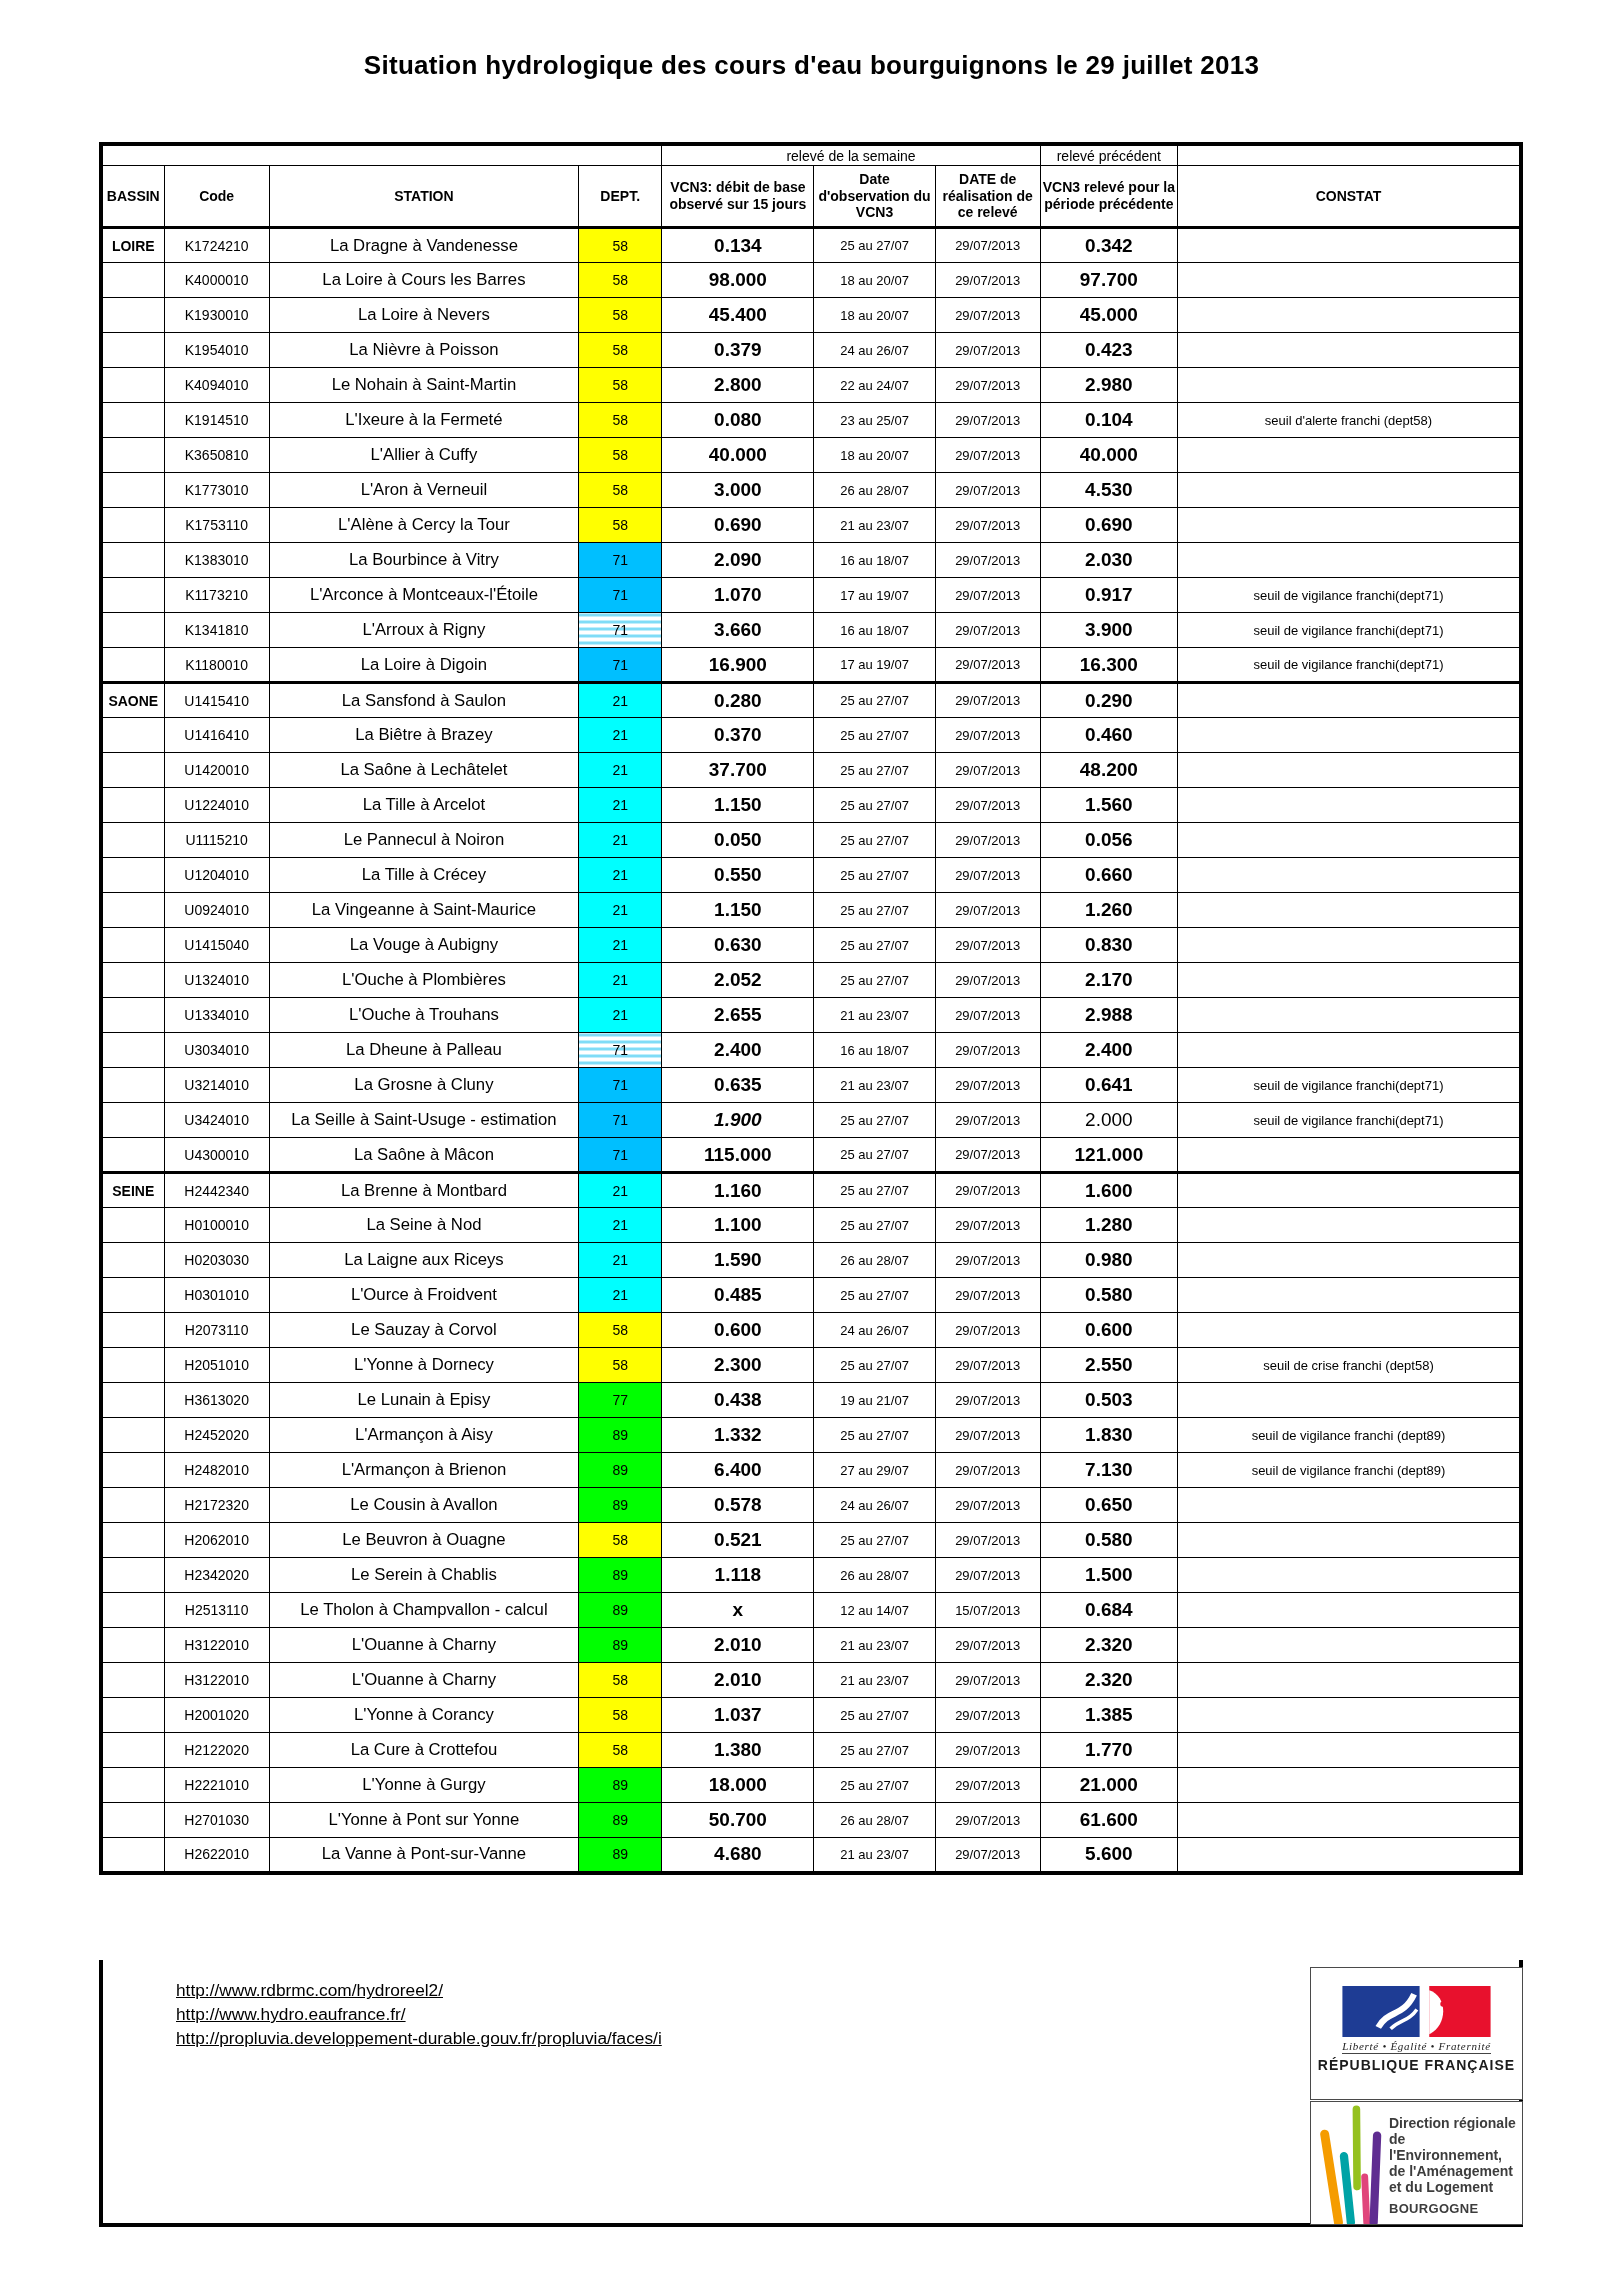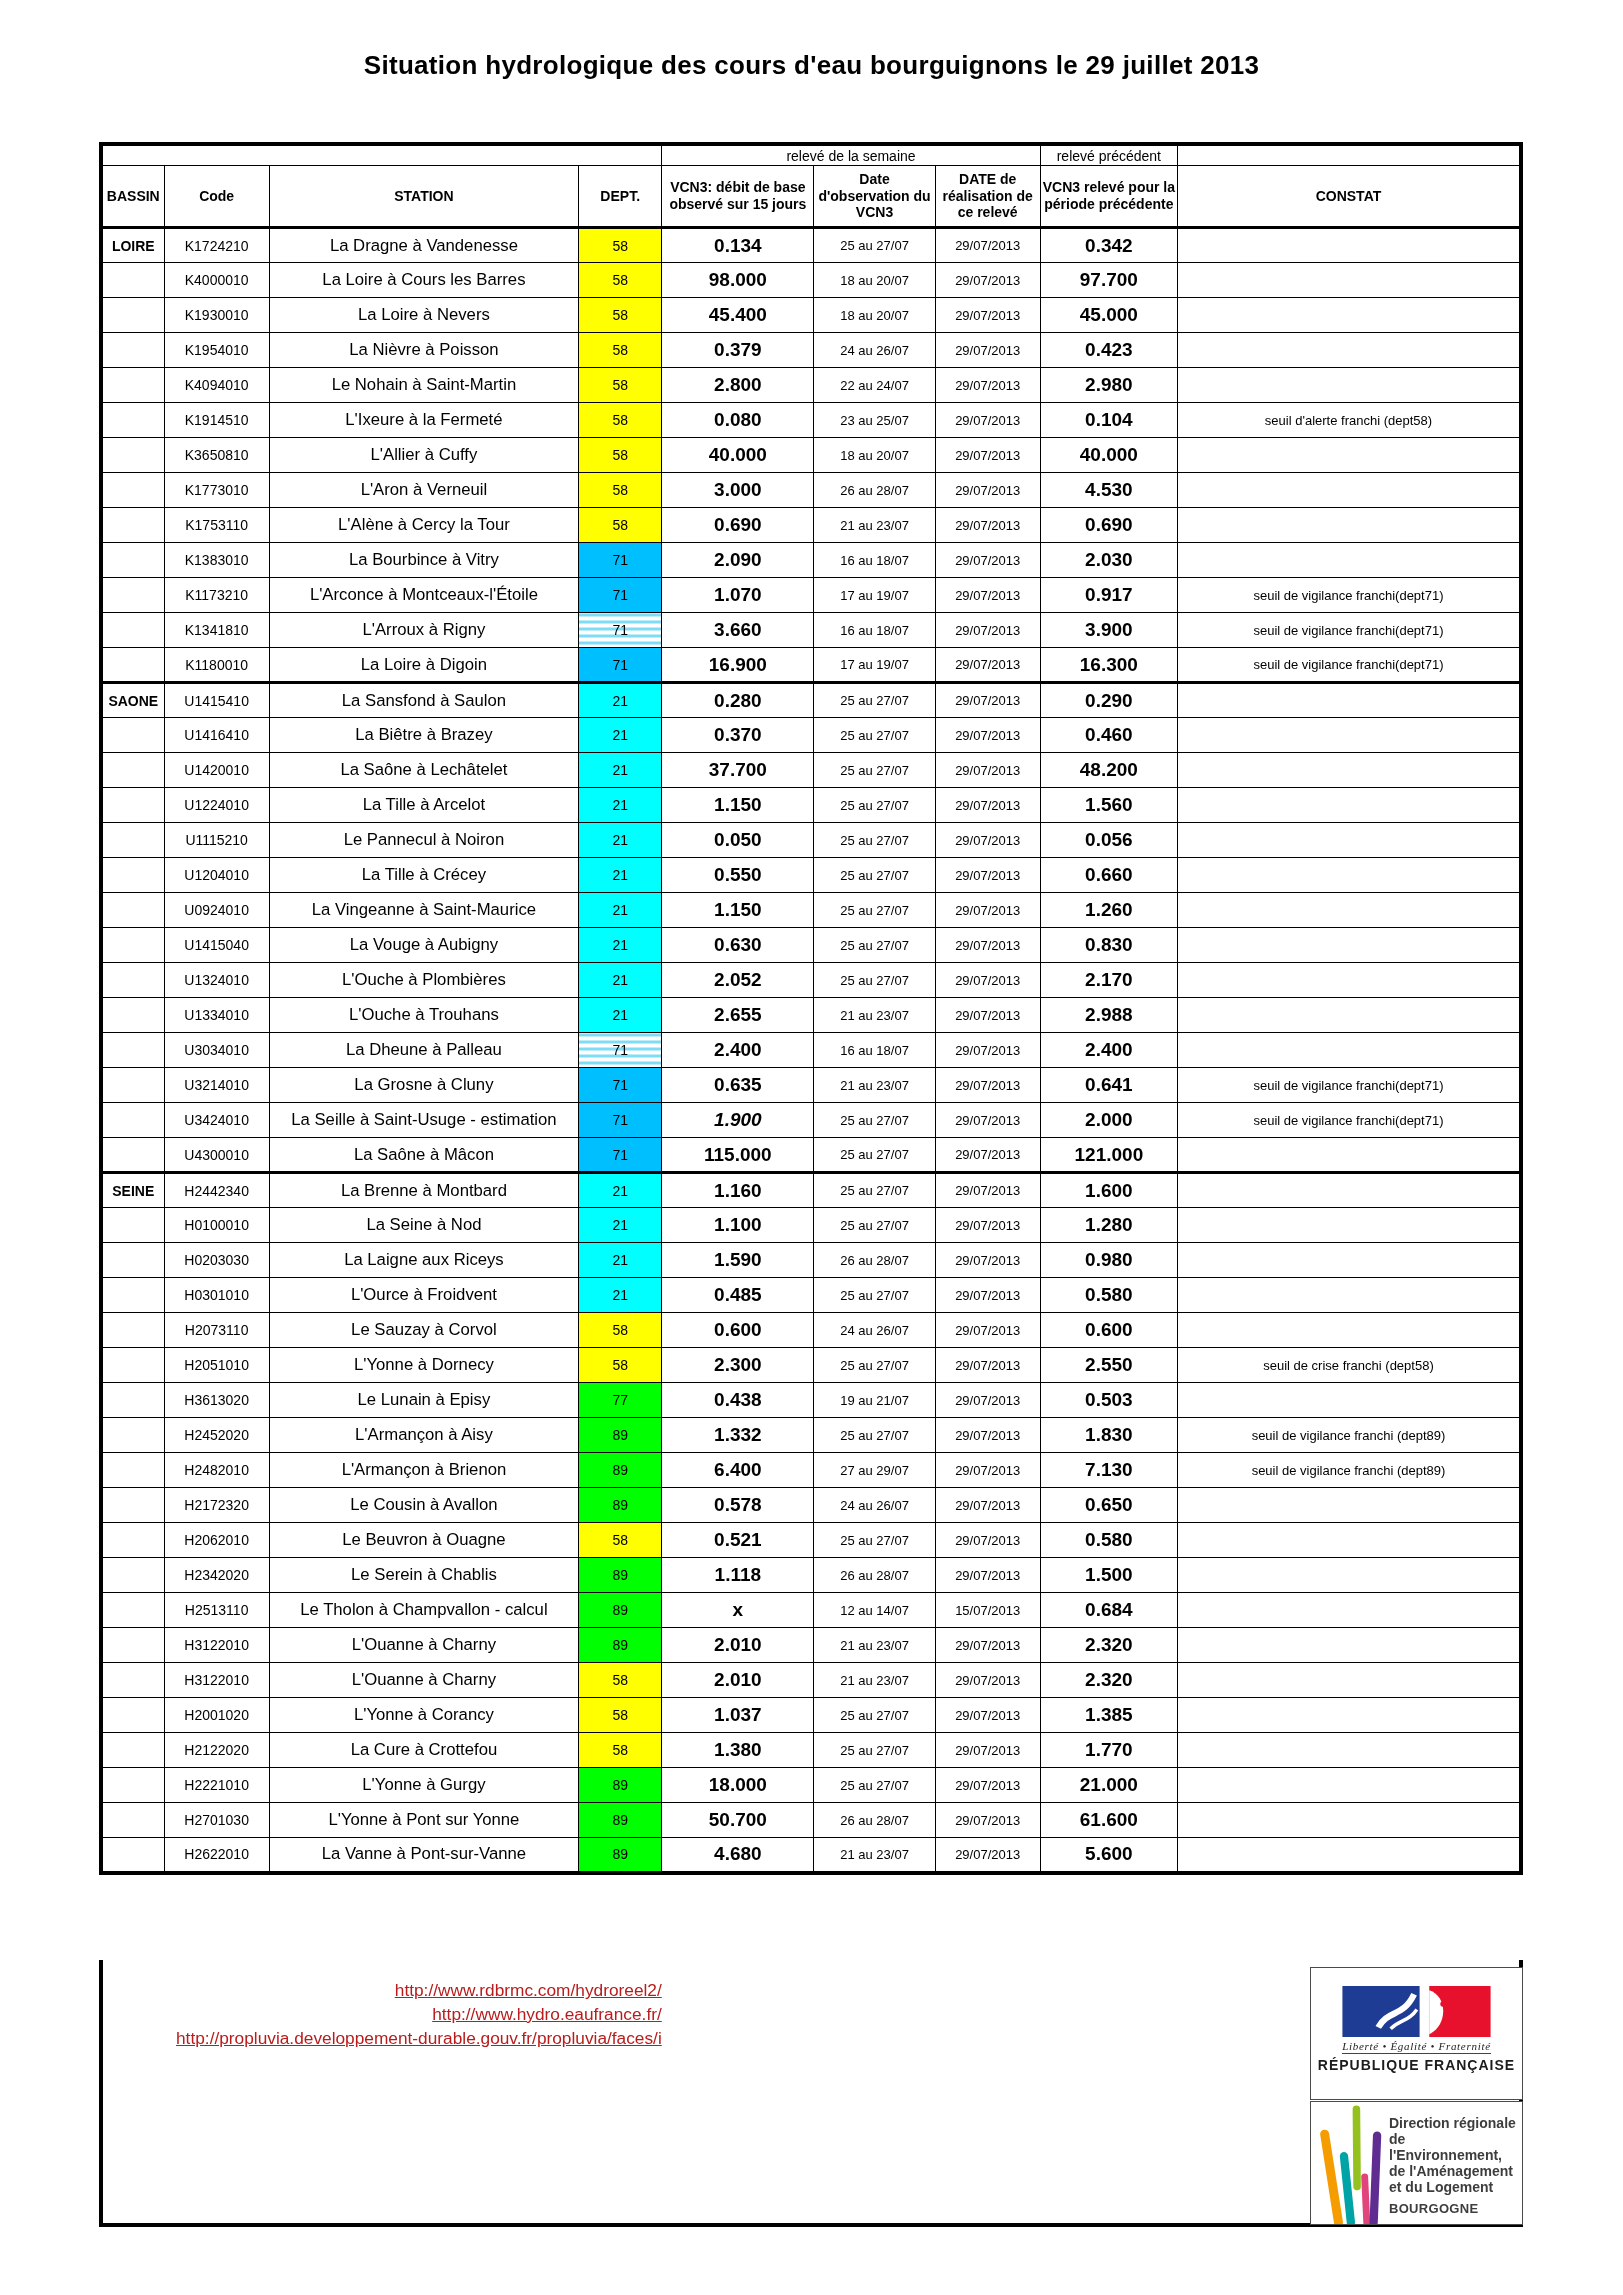--- a/index.html
+++ b/index.html
@@ -21,31 +21,31 @@
   tr.hdr{height:62px;}
   tr.hdr th{font-size:14px;font-weight:bold;border-bottom:3.5px solid #000;line-height:16.7px;padding:0 4.2px;}
   th.h-station{font-size:16.7px;}
   tbody tr{height:35px;}
   tbody td{font-size:14px;border-bottom:2.1px solid #000;background:#fff;}
   td.c-bassin{border-top:0;border-bottom:0.7px solid #9a9a9a;font-weight:bold;font-size:14px;}
   tr.sec td,tr.sec td.c-bassin{border-top:3.5px solid #000 !important;}
   td.c-station{font-size:16.7px;}
   td.c-vcn3,td.c-prev{font-size:19px;font-weight:bold;}
   td.c-vcn3.italic{font-style:italic;margin-left:12px;}
-  td.c-prev.light{font-weight:bold;}
+  td.c-prev.light{font-weight:normal;}
   td.c-date{font-size:13px;}
   td.c-constat{font-size:13px;}
   td.dept-striped{background:repeating-linear-gradient(180deg,#7fdcf7 0 3.5px,#ffffff 3.5px 7px);}
 
   
   #lower{position:absolute;left:99px;top:1960px;width:1416px;height:263px;
          border:4.2px solid #000;border-top:none;background:#fff;}
   #links{position:absolute;left:73px;top:19.4px;}
-  #links a{display:block;font-size:17.3px;line-height:23.6px;color:#b91c1c;
-           text-decoration:underline;text-align:right;}
+  #links a{display:block;font-size:17.3px;line-height:23.6px;color:#000000;
+           text-decoration:underline;}
 
   
   .logo-box{position:absolute;background:#fff;border:1.4px solid #4a4a4a;box-sizing:border-box;}
   #rf-box{left:1310px;top:1967px;width:213px;height:133px;text-align:center;}
   #dreal-box{left:1310px;top:2101px;width:213px;height:124px;}
   #rf-flag{margin:18px auto 2.8px auto;display:block;}
   #rf-motto{display:inline-block;font-family:"Liberation Serif","DejaVu Serif",serif;
             font-style:italic;font-size:11px;color:#222;border-bottom:0.7px solid #444;
             padding-bottom:1px;letter-spacing:0.7px;}
   #rf-name{font-family:Liberation Sans, sans-serif;font-size:14px;

